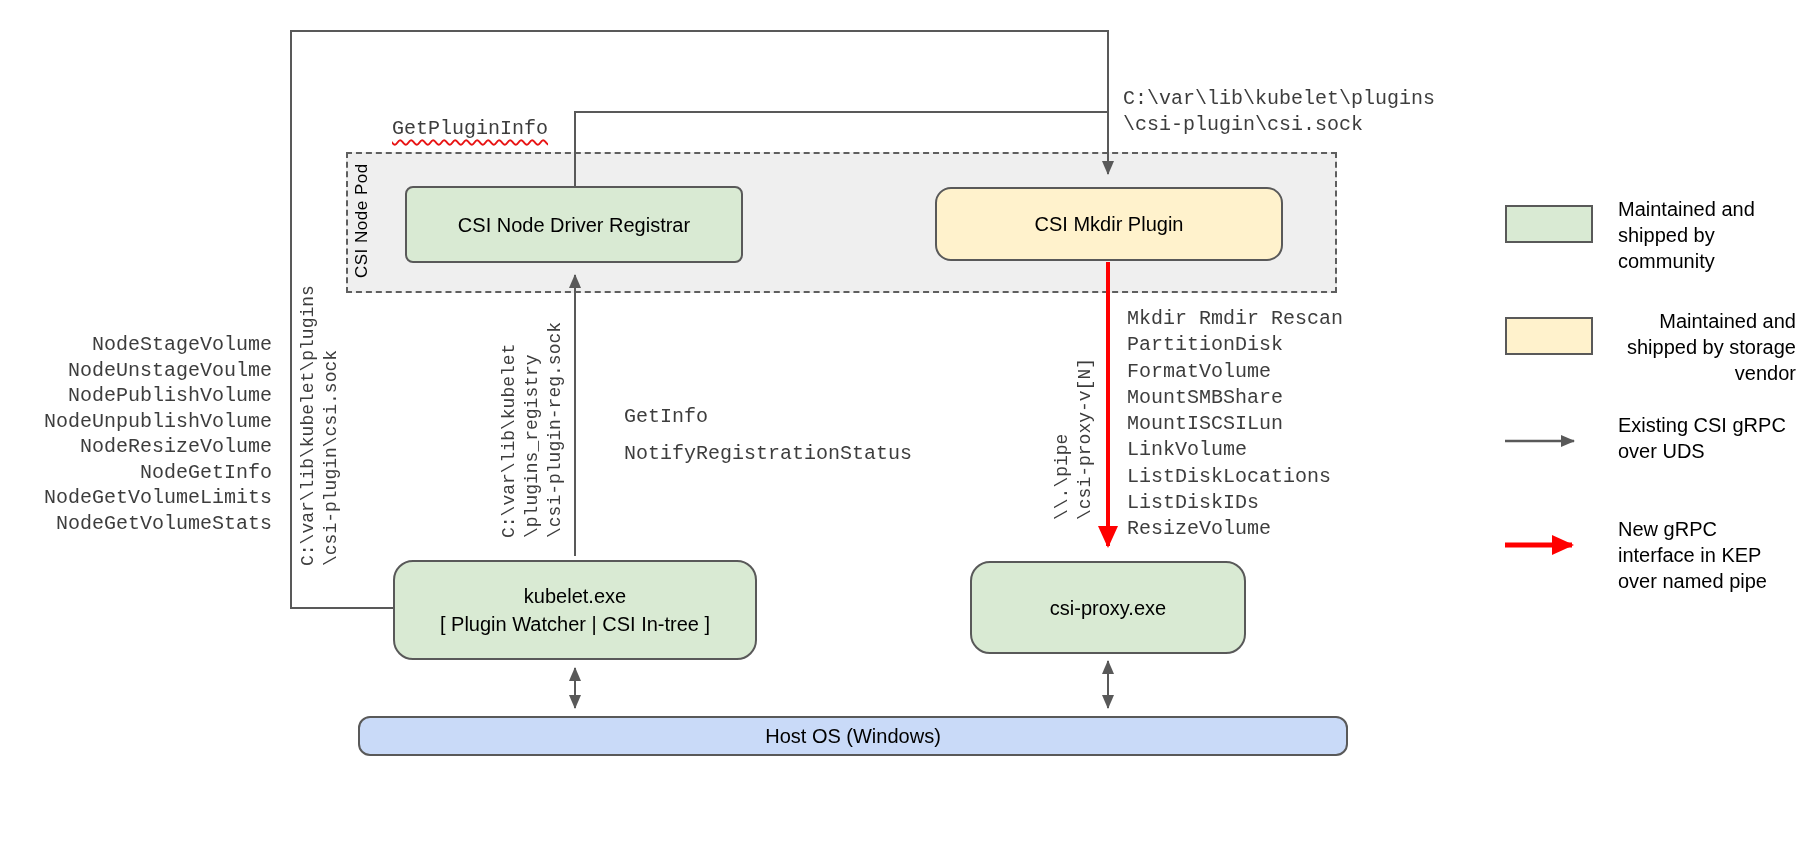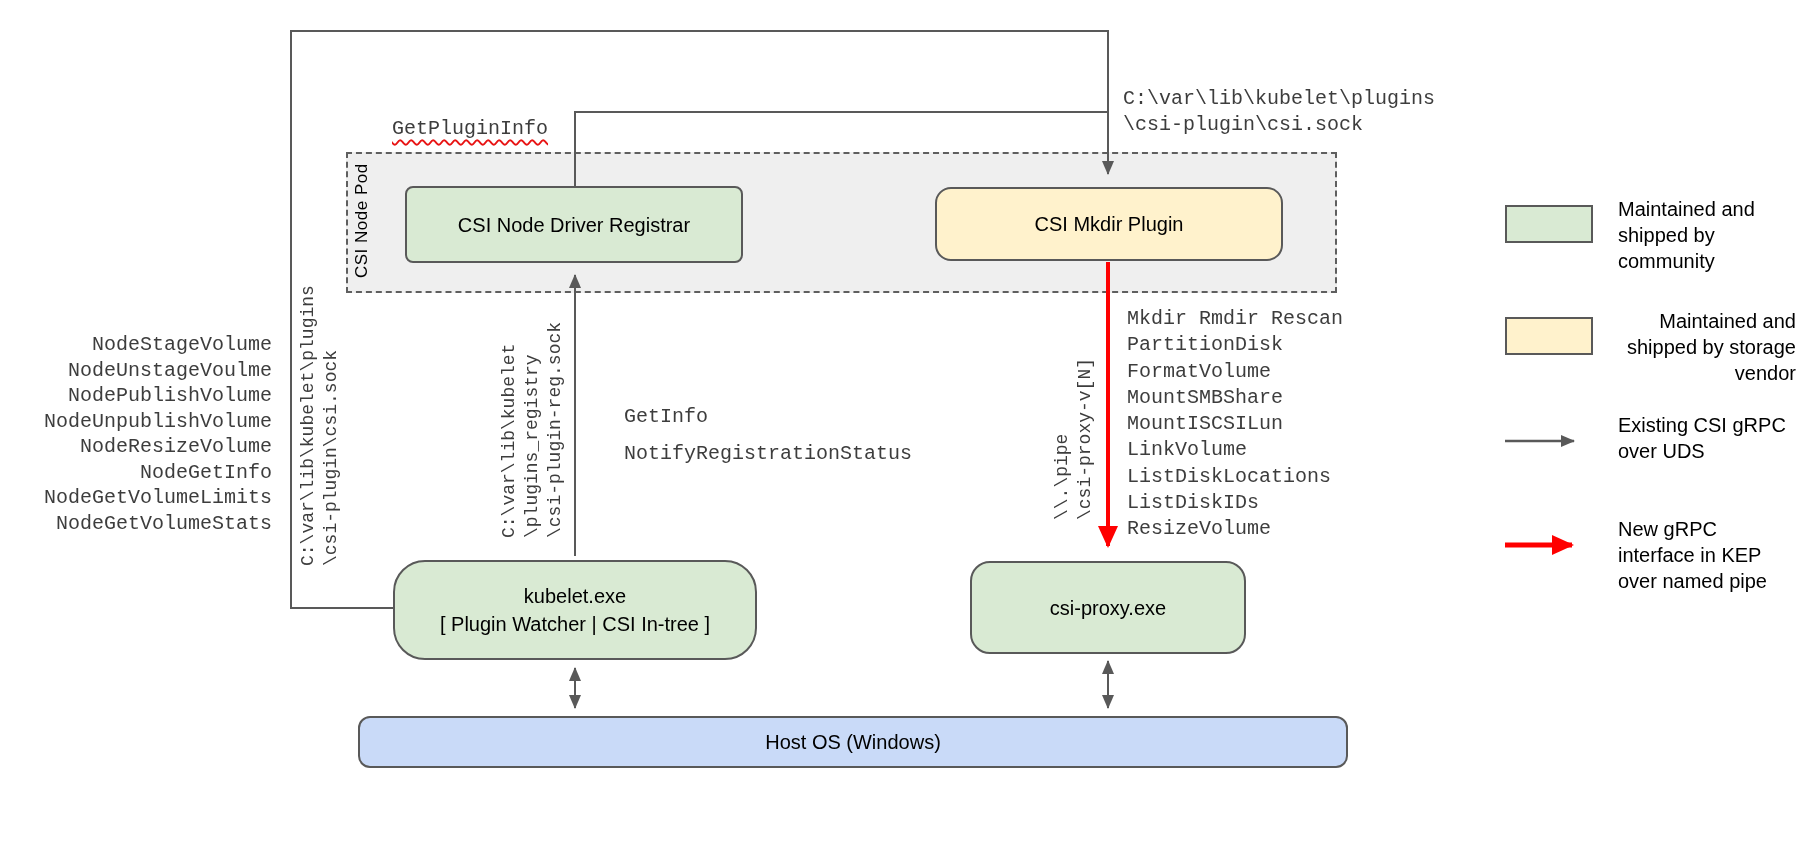--- a/index.html
+++ b/index.html
@@ -22,23 +22,23 @@
   .node{
     position:absolute;box-sizing:border-box;border:2px solid #595959;
     display:flex;align-items:center;justify-content:center;text-align:center;
     font-size:20px;color:#000;z-index:3;line-height:28px;
   }
   .green{background:#d9ead3;}
   .yellow{background:#fff2cc;}
   .blue{background:#c9daf8;}
   .registrar{left:405px;top:186px;width:338px;height:77px;border-radius:8px;}
   .plugin{left:935px;top:187px;width:348px;height:74px;border-radius:16px;}
-  .kubelet{left:393px;top:560px;width:364px;height:100px;border-radius:32px;flex-direction:column;}
+  .kubelet{left:393px;top:560px;width:364px;height:100px;border-radius:20px;flex-direction:column;}
   .proxy{left:970px;top:561px;width:276px;height:93px;border-radius:20px;}
-  .host{left:358px;top:716px;width:990px;height:52px;border-radius:12px;}
+  .host{left:358px;top:716px;width:990px;height:40px;border-radius:12px;}
   
   .mono{
     position:absolute;font-family:"Liberation Mono",monospace;font-size:20px;
     color:#3d3d3d;white-space:pre-line;z-index:4;
   }
   .left-methods{left:0px;top:332px;width:272px;text-align:right;line-height:25.5px;}
   .right-methods{left:1127px;top:306px;line-height:26.3px;}
   .reg-calls{left:624px;top:398px;line-height:37px;}
   .sock-top{left:1123px;top:86px;line-height:26px;}
   .getplugininfo{

